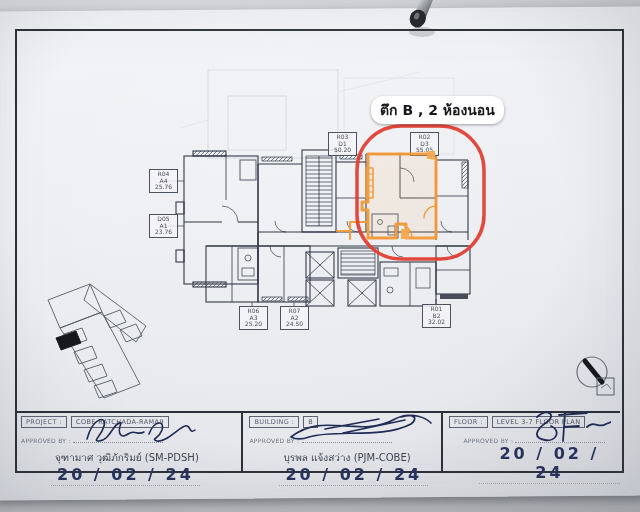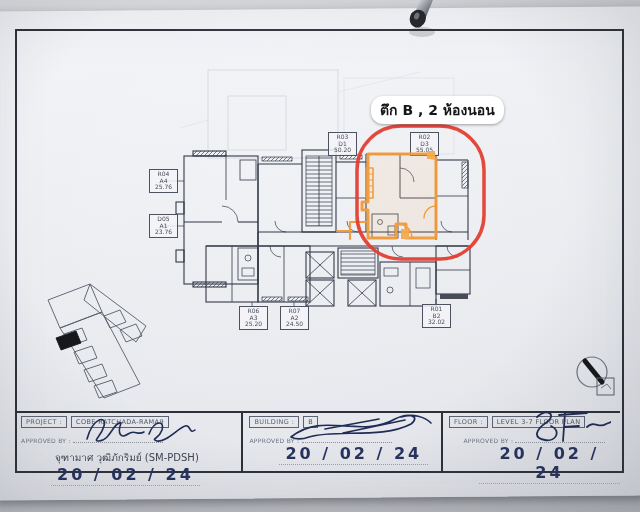--- a/index.html
+++ b/index.html
@@ -252,20 +252,21 @@
       </svg>
     </div>
     <div class="tcell c1">
       <div class="fieldrow">
         <span class="fbox">BUILDING :</span>
         <span class="vbox">B</span>
       </div>
       <div class="approw">
         <span>APPROVED BY :</span> <span class="leader"></span>
       </div>
+      <div class="namerow">บุรพล แจ้งสว่าง (PJM-COBE)</div>
       <div class="daterow">20 / 02 / 24</div>
       <svg class="sig" style="left:40px;top:-6px" width="160" height="40">
         <path d="M8,30 C40,4 76,32 112,12 C126,5 138,9 128,17 C100,32 52,22 26,30 C18,33 12,32 8,30 M42,22 L96,12 M60,26 L122,13 M118,10 C130,6 142,10 148,16" stroke="#202c55" stroke-width="1.7" fill="none" stroke-linecap="round"></path>
       </svg>
     </div>
     <div class="tcell c2">
       <div class="fieldrow">
         <span class="fbox">FLOOR :</span>
         <span class="vbox">LEVEL 3-7 FLOOR PLAN</span>
       </div>

